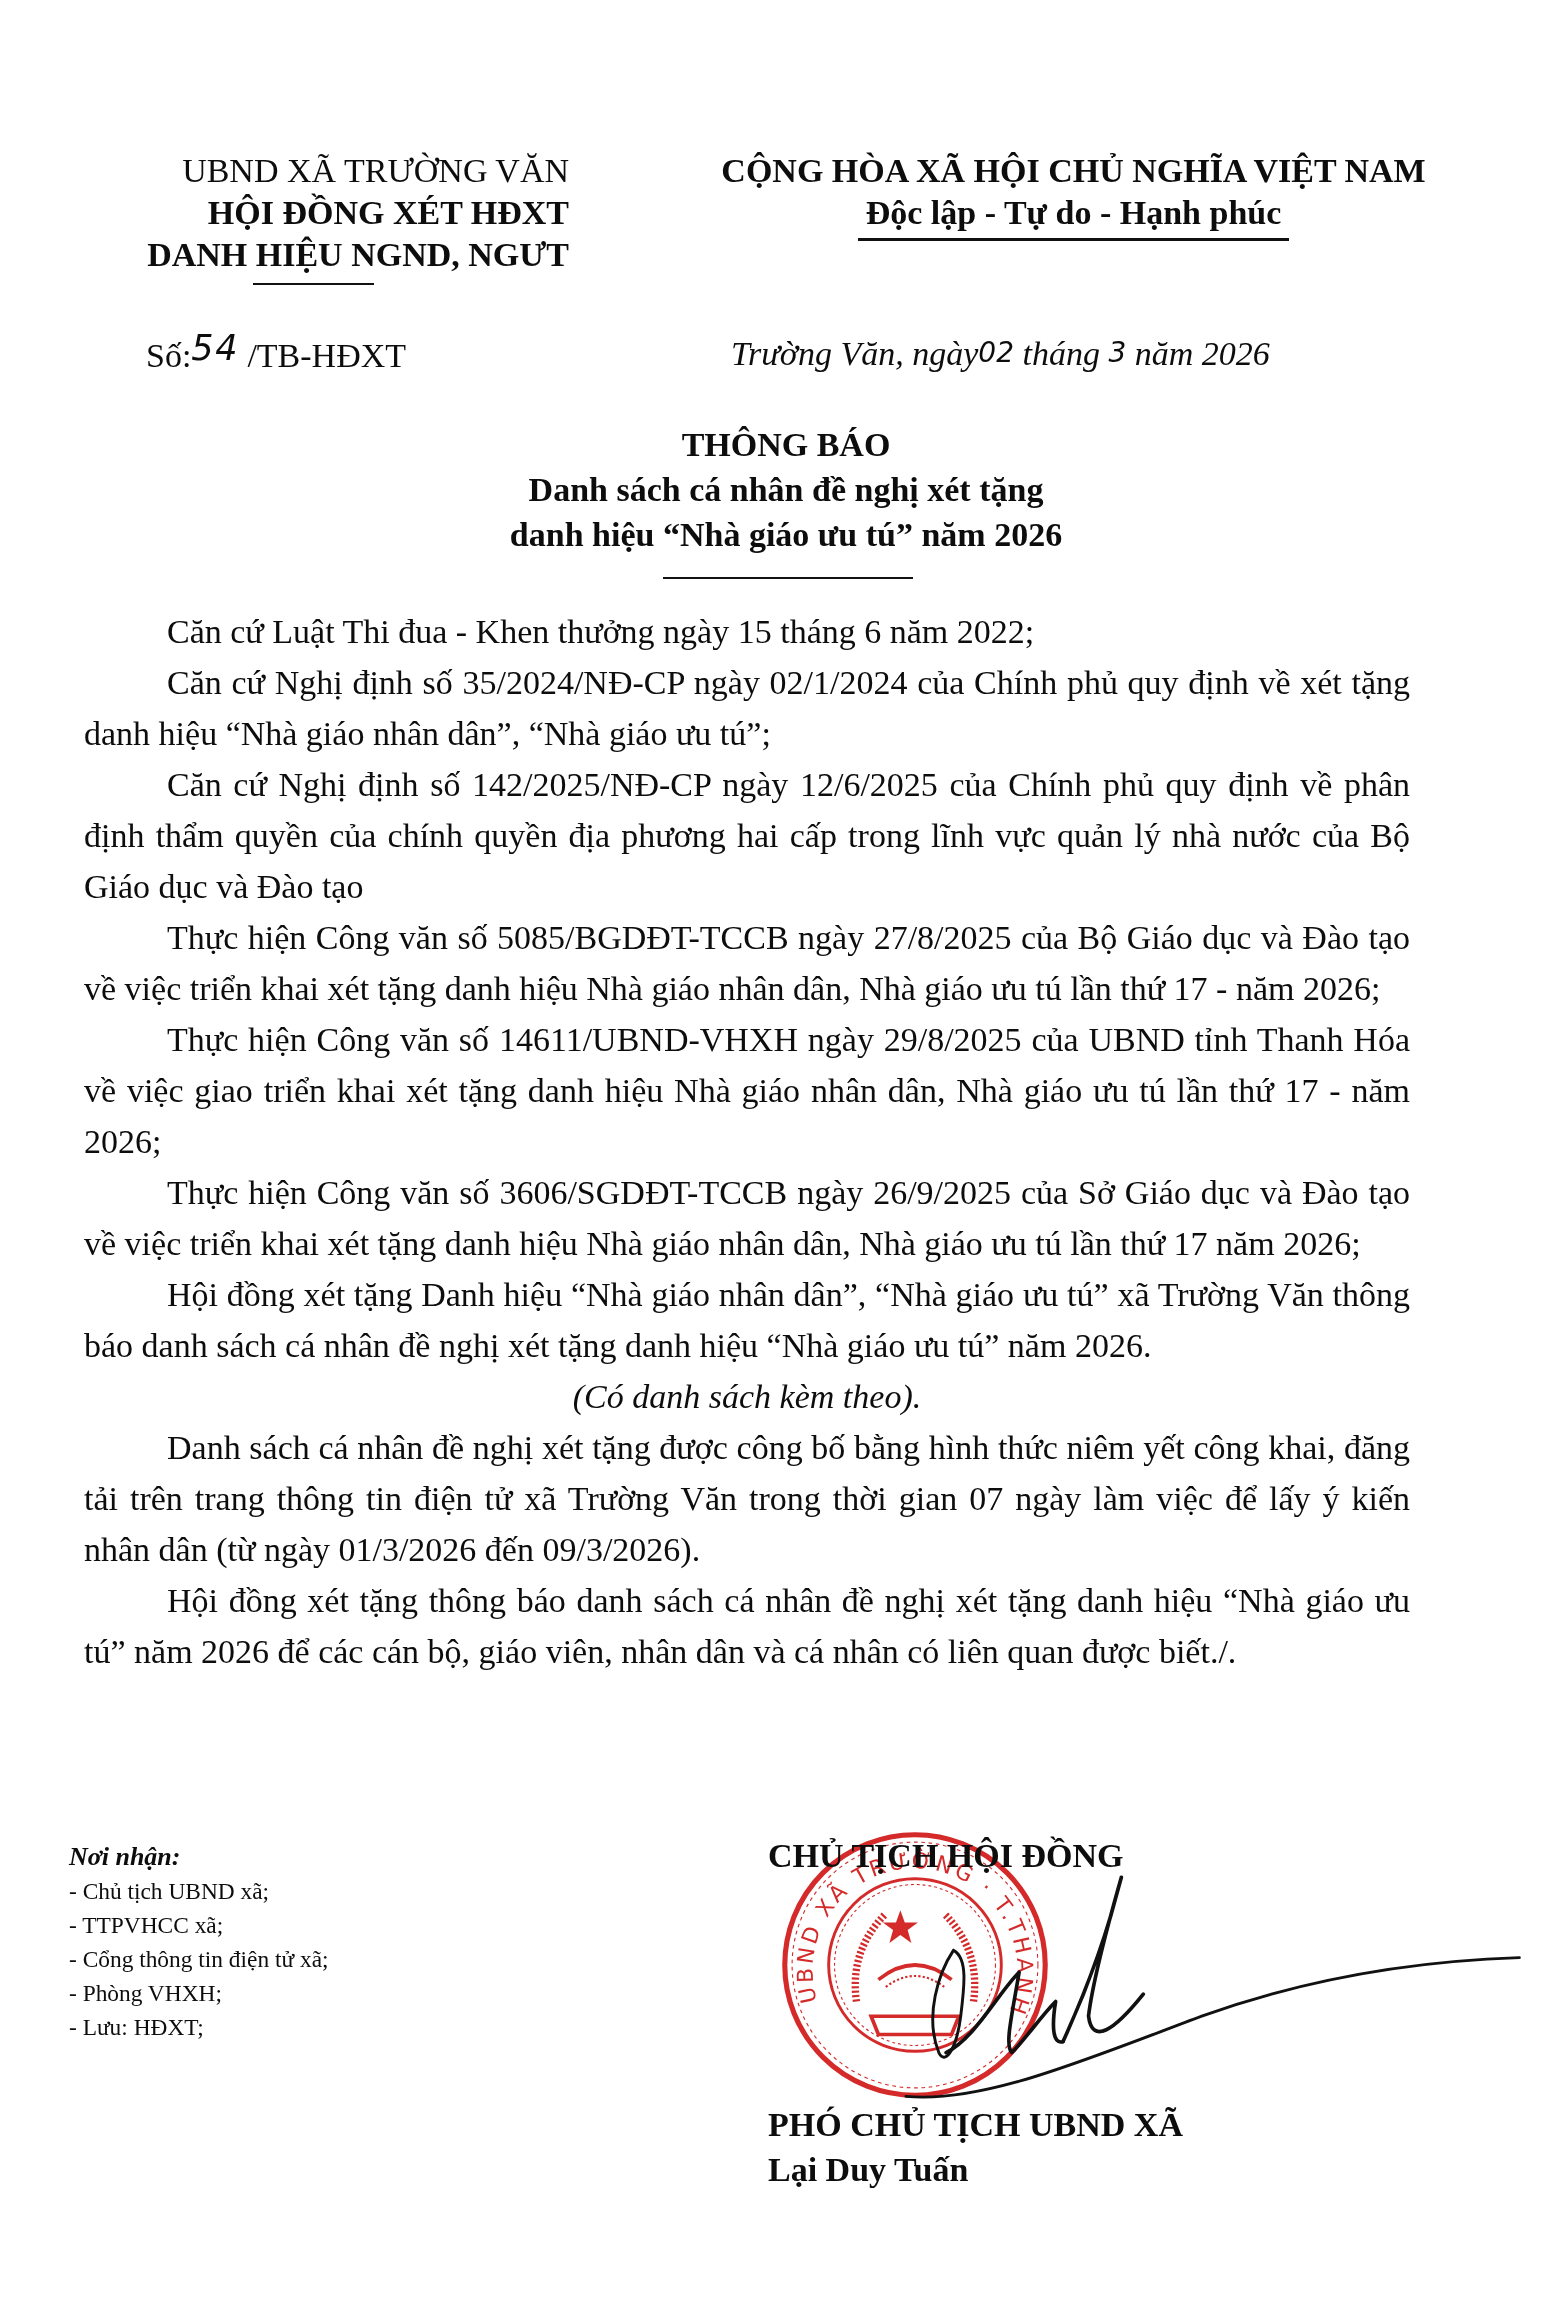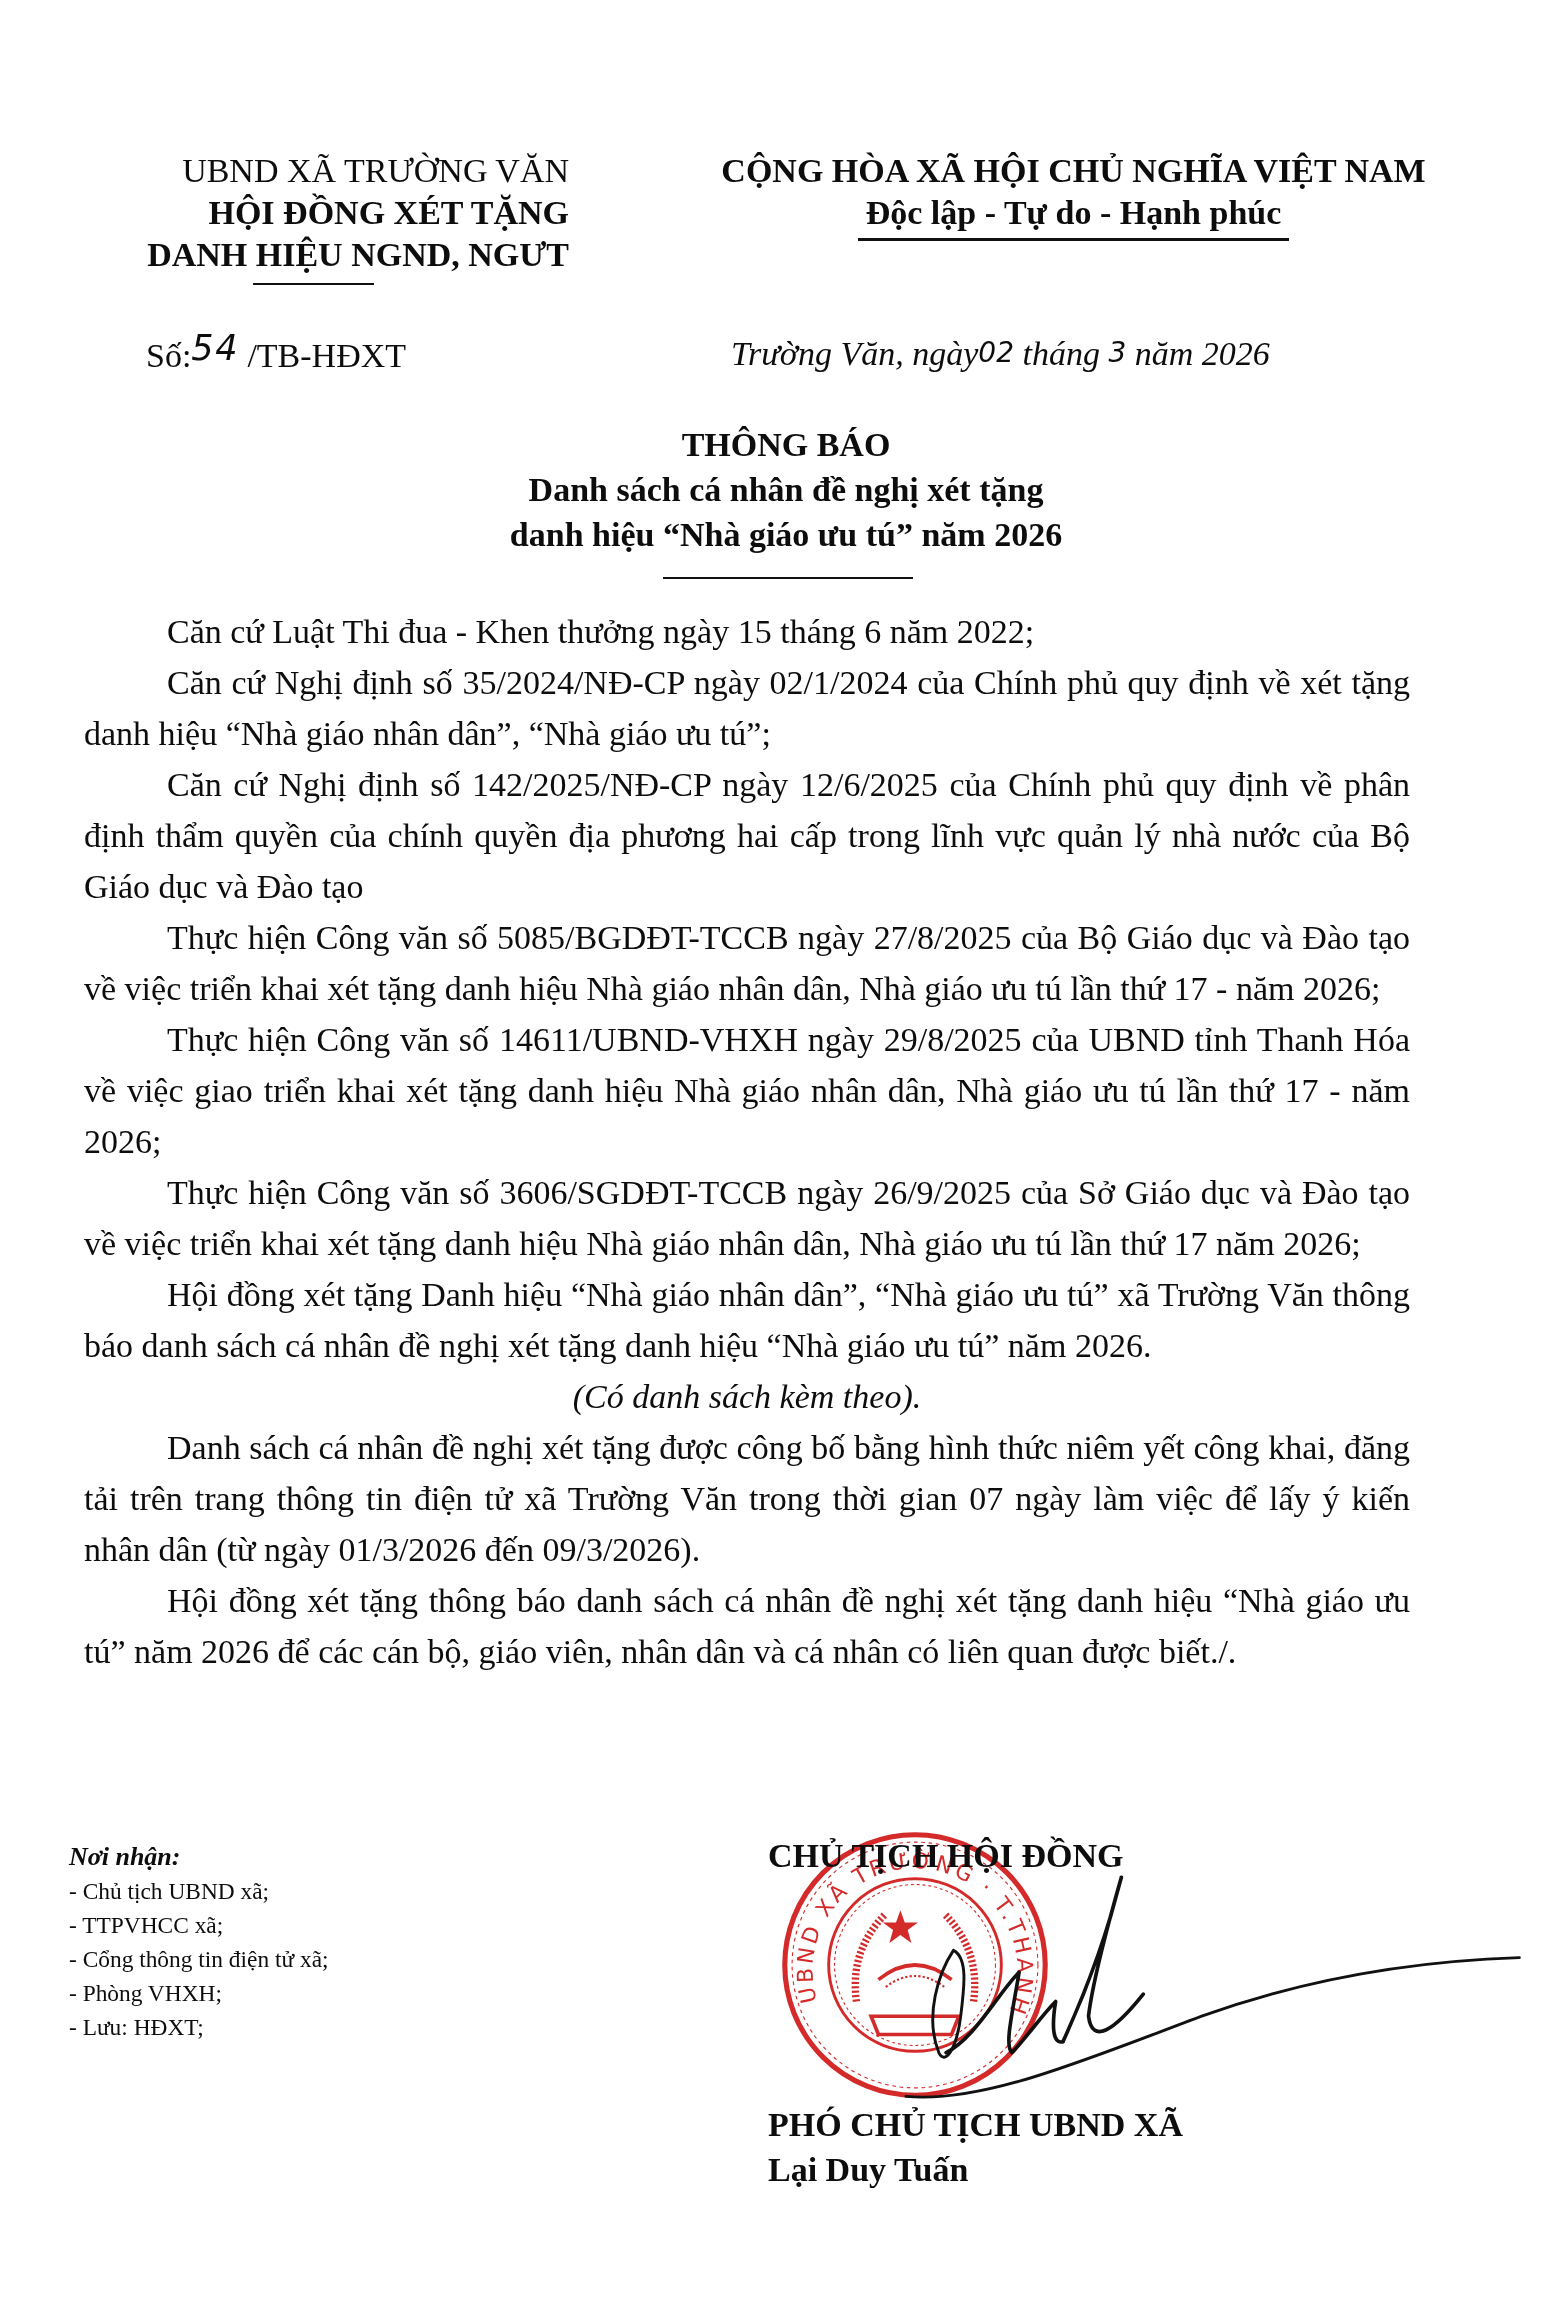--- a/index.html
+++ b/index.html
@@ -45,21 +45,21 @@
   #sign-name { position:absolute; left:0; top:314px; width:599px; font-size:34px; font-weight:bold; line-height:44px; z-index:3; }
 
   #stamp { left:776px; top:1826px; width:278px; height:278px; z-index:2; }
   #signature { left:895px; top:1870px; width:628px; height:241px; z-index:4; }
 </style>
 </head>
 <body>
 
 <div id="hdr-left" class="abs">
   <div class="l1">UBND XÃ TRƯỜNG VĂN</div>
-  <div class="l2">HỘI ĐỒNG XÉT TẶNG</div>
+  <div class="l2">HỘI ĐỒNG XÉT HĐXT</div>
   <div class="l3">DANH HIỆU NGND, NGƯT</div>
   <div class="rule"></div>
 </div>
 
 <div id="hdr-right" class="abs">
   <div class="l1">CỘNG HÒA XÃ HỘI CHỦ NGHĨA VIỆT NAM</div>
   <div class="l2">Độc lập - Tự do - Hạnh phúc</div>
   <div class="rule"></div>
 </div>
 

